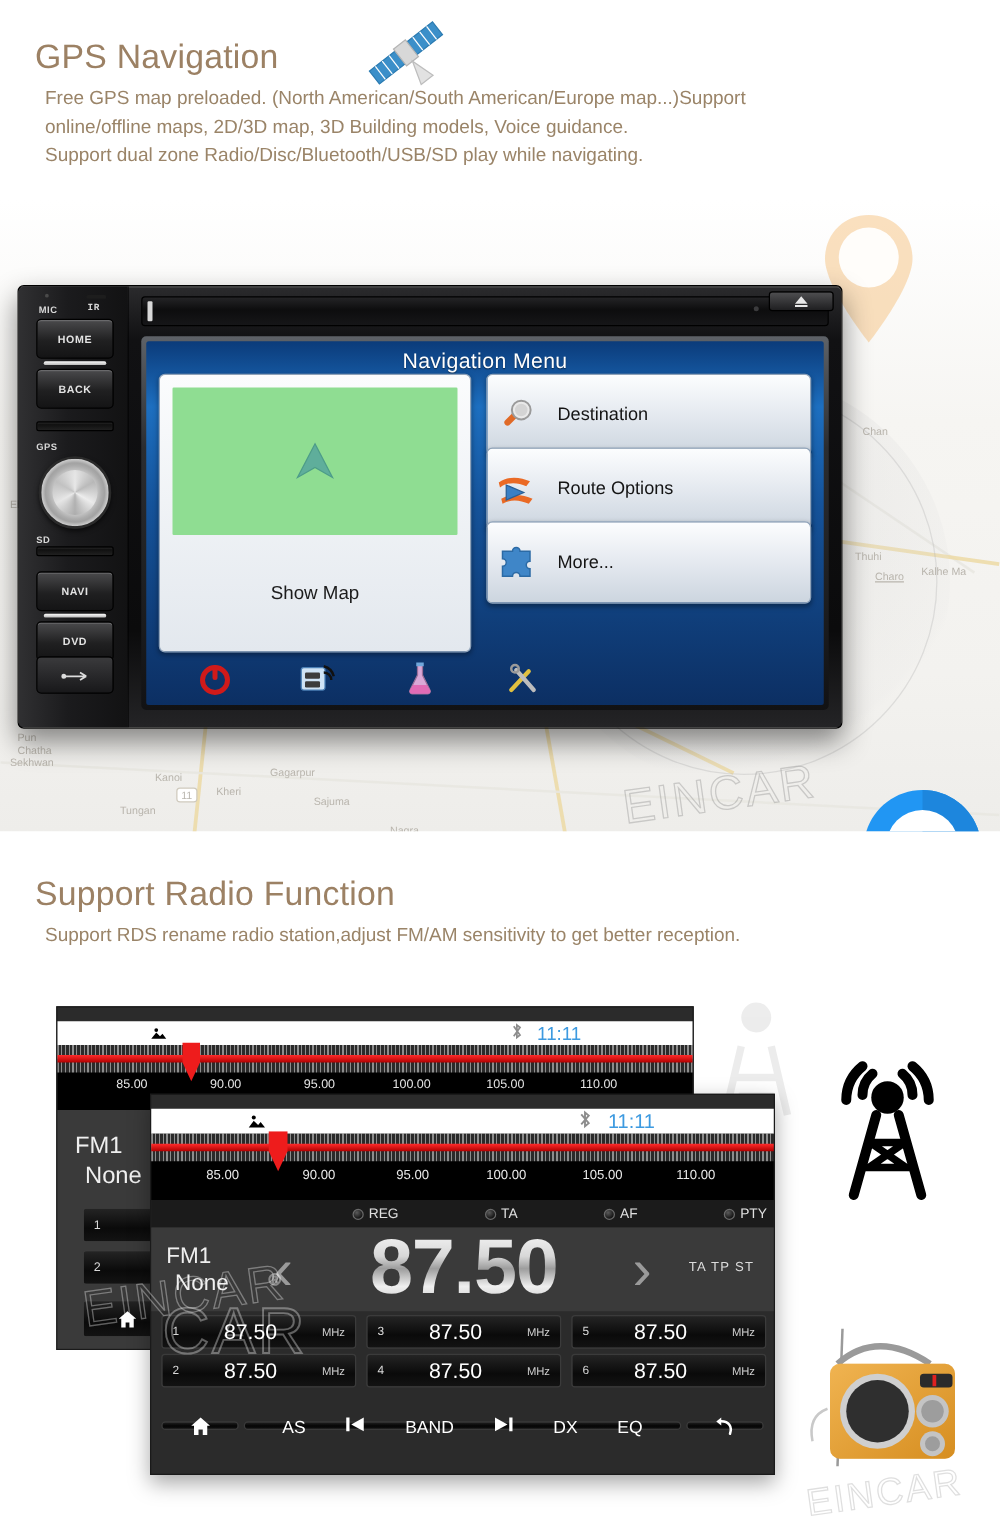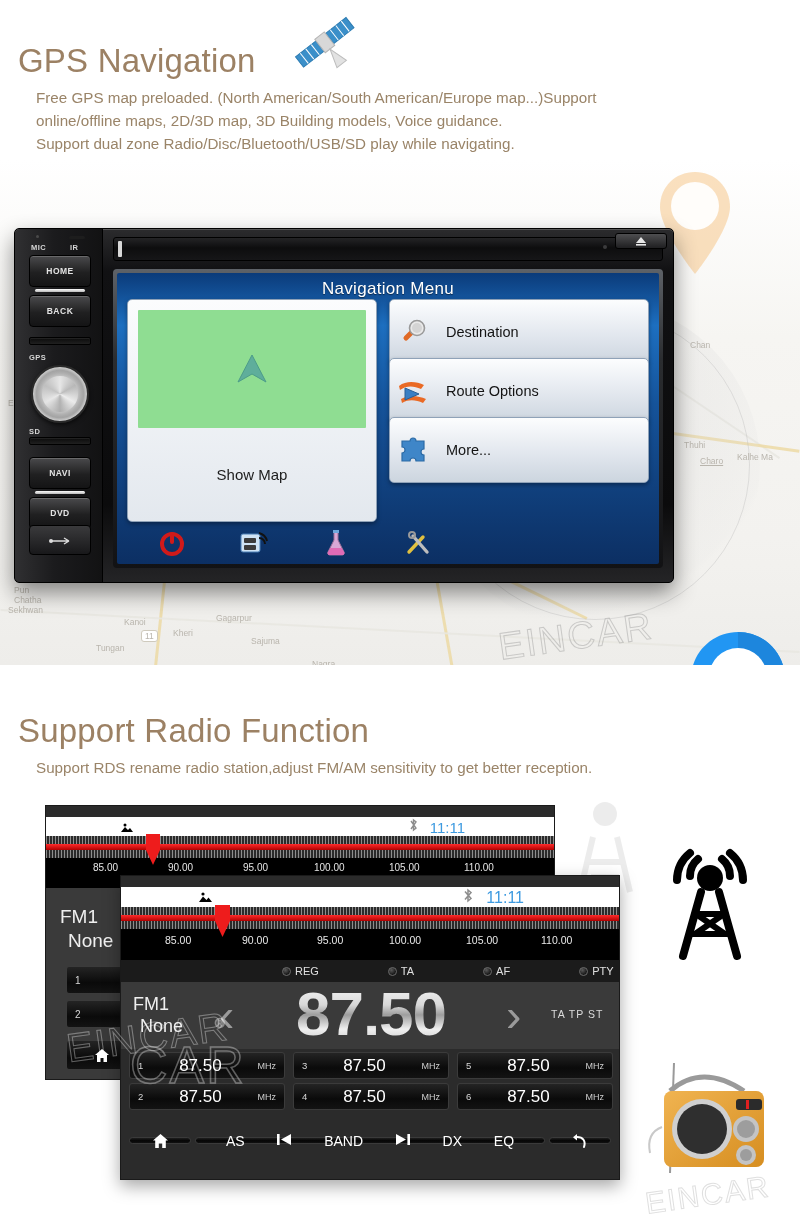--- a/index.html
+++ b/index.html
@@ -7,22 +7,22 @@
     width: 800px; height: 1227px;
     background: #ffffff;
     font-family: "Liberation Sans", sans-serif;
     overflow: hidden;
   }
   .page { position: relative; width: 800px; height: 1227px; background: #fff; }
 
   
   .sec-head { position: absolute; left: 0; width: 800px; }
   .sec-title {
-    font-size: 33px; color: #9c8164; font-weight: 400;
-    letter-spacing: .2px; padding-left: 18px; margin-top: 12px;
+    font-size: 27px; color: #9c8164; font-weight: 400;
+    letter-spacing: .2px; padding-left: 28px;
   }
   .sec-body {
     font-size: 15.2px; color: #9a8468; line-height: 1.52;
     padding-left: 36px; padding-top: 6px; white-space: pre-line;
   }
 
   
   .sat { position: absolute; left: 290px; top: 16px; width: 80px; height: 66px; }
 
   
@@ -313,21 +313,21 @@
     <div class="map-label" style="left:700px; top:296px;text-decoration:underline;">Charo</div>
     <div class="map-label" style="left:690px; top:180px;">Chan</div>
     <div class="map-label" style="left:141px; top:470px; border:1px solid #cfcabd; border-radius:3px; padding:0 3px; background:#fff;">11</div>
 
     <div class="wm-eincar" style="left:498px; top:455px;">EINCAR</div>
 
     <div class="unit">
 
       <div class="unit-left">
         <div class="tinylbl" style="left:16px; top:14px;">MIC</div>
-        <div class="tinylbl" style="left:55px; top:14px;">IR</div>
+        <div class="tinylbl" style="left:55px; top:14px;font-family:Liberation Mono, monospace;">IR</div>
         <div style="position:absolute; left:21px; top:6px; width:3px; height:3px; border-radius:50%; background:#4a4a4a;"></div>
         <div style="position:absolute; left:54px; top:7px; width:16px; height:3px; border-radius:2px; background:#1d1d1d;"></div>
 
         <div class="btnblk" style="top:26px; height:32px; padding-top:10px;">
           <span>HOME</span>
         </div>
         <div class="btn-sep" style="top:60px;"></div>
         <div class="btnblk" style="top:66px; height:32px; padding-top:10px;">
           <span>BACK</span>
         </div>

